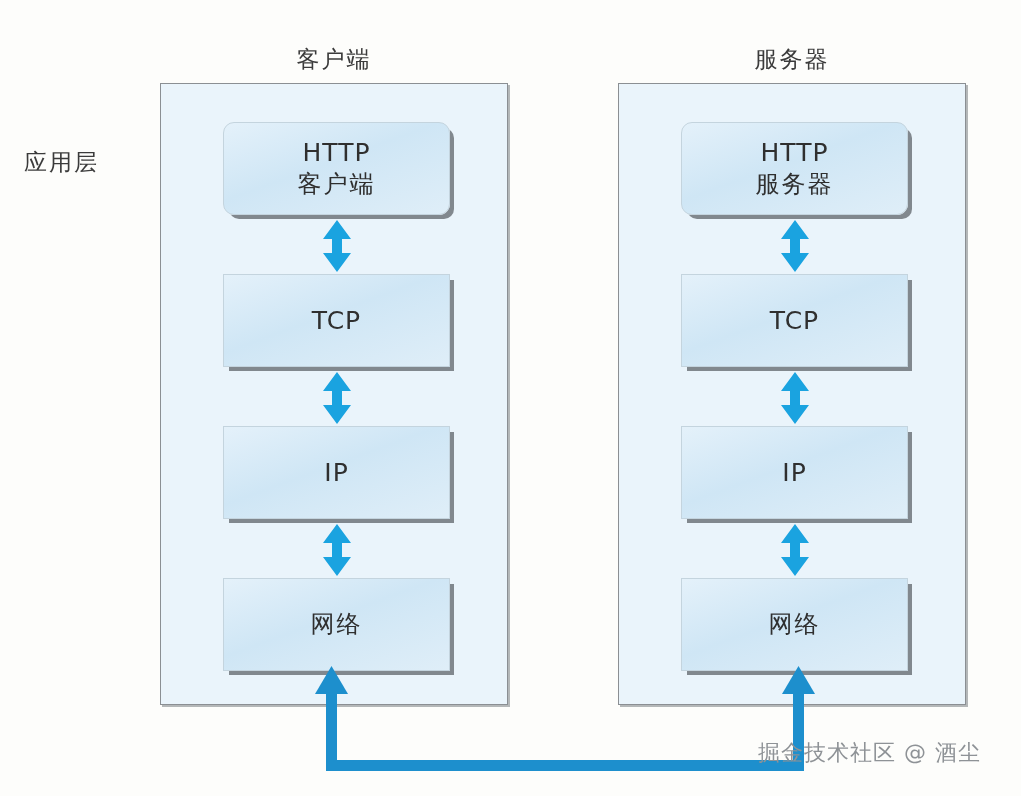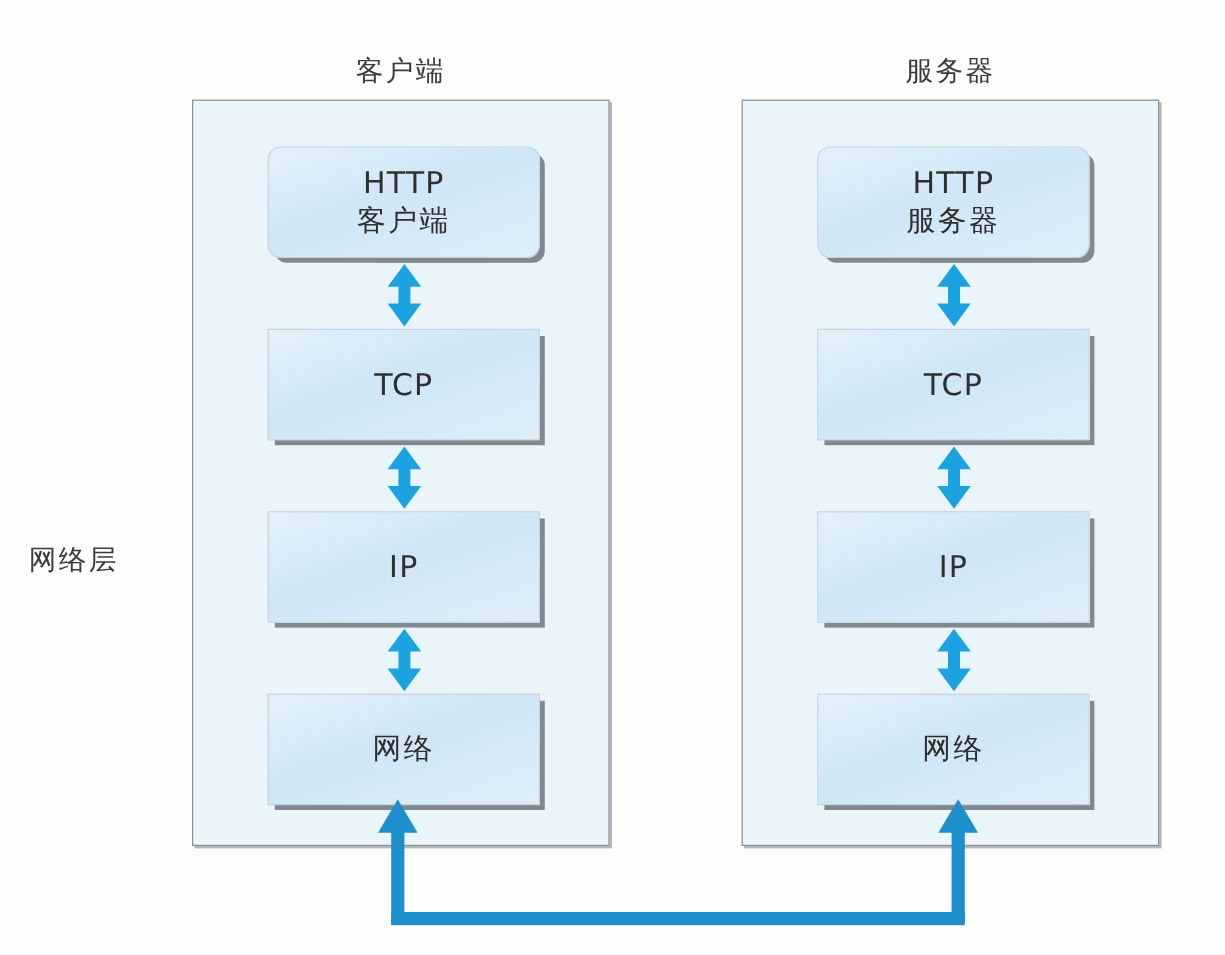--- a/index.html
+++ b/index.html
@@ -128,21 +128,21 @@
   }
 </style>
 </head>
 <body>
 
 <div id="canvas">
 
   <div class="col-title" id="title-client">客户端</div>
   <div class="col-title" id="title-server">服务器</div>
 
-  <div class="layer-label" style="top:451px">网络层</div>
+  <div class="layer-label" style="top:147px">应用层</div>
 
   <div class="stack" id="stack-client">
 
     <div class="proto-box row0">
       <span class="line">HTTP</span>
       <span class="line cjk">客户端</span>
     </div>
 
     <svg class="dbl-arrow arw0" viewBox="0 0 34 54">
       <path d="M17 1 L31 20 L22 20 L22 34 L31 34 L17 53 L3 34 L12 34 L12 20 L3 20 Z" fill="#1aa3e0"></path>
@@ -207,14 +207,15 @@
 
     <rect x="493" y="30" width="11" height="80" fill="#1d8fcd"></rect>
 
     <rect x="26" y="100" width="478" height="11" fill="#1d8fcd"></rect>
 
     <path d="M31.5 6 L48 34 L15 34 Z" fill="#1d8fcd"></path>
 
     <path d="M498.5 6 L515 34 L482 34 Z" fill="#1d8fcd"></path>
   </svg>
 
+  <div id="watermark">掘金技术社区 @ 酒尘</div>
 
 </div>
 
 </body></html>

